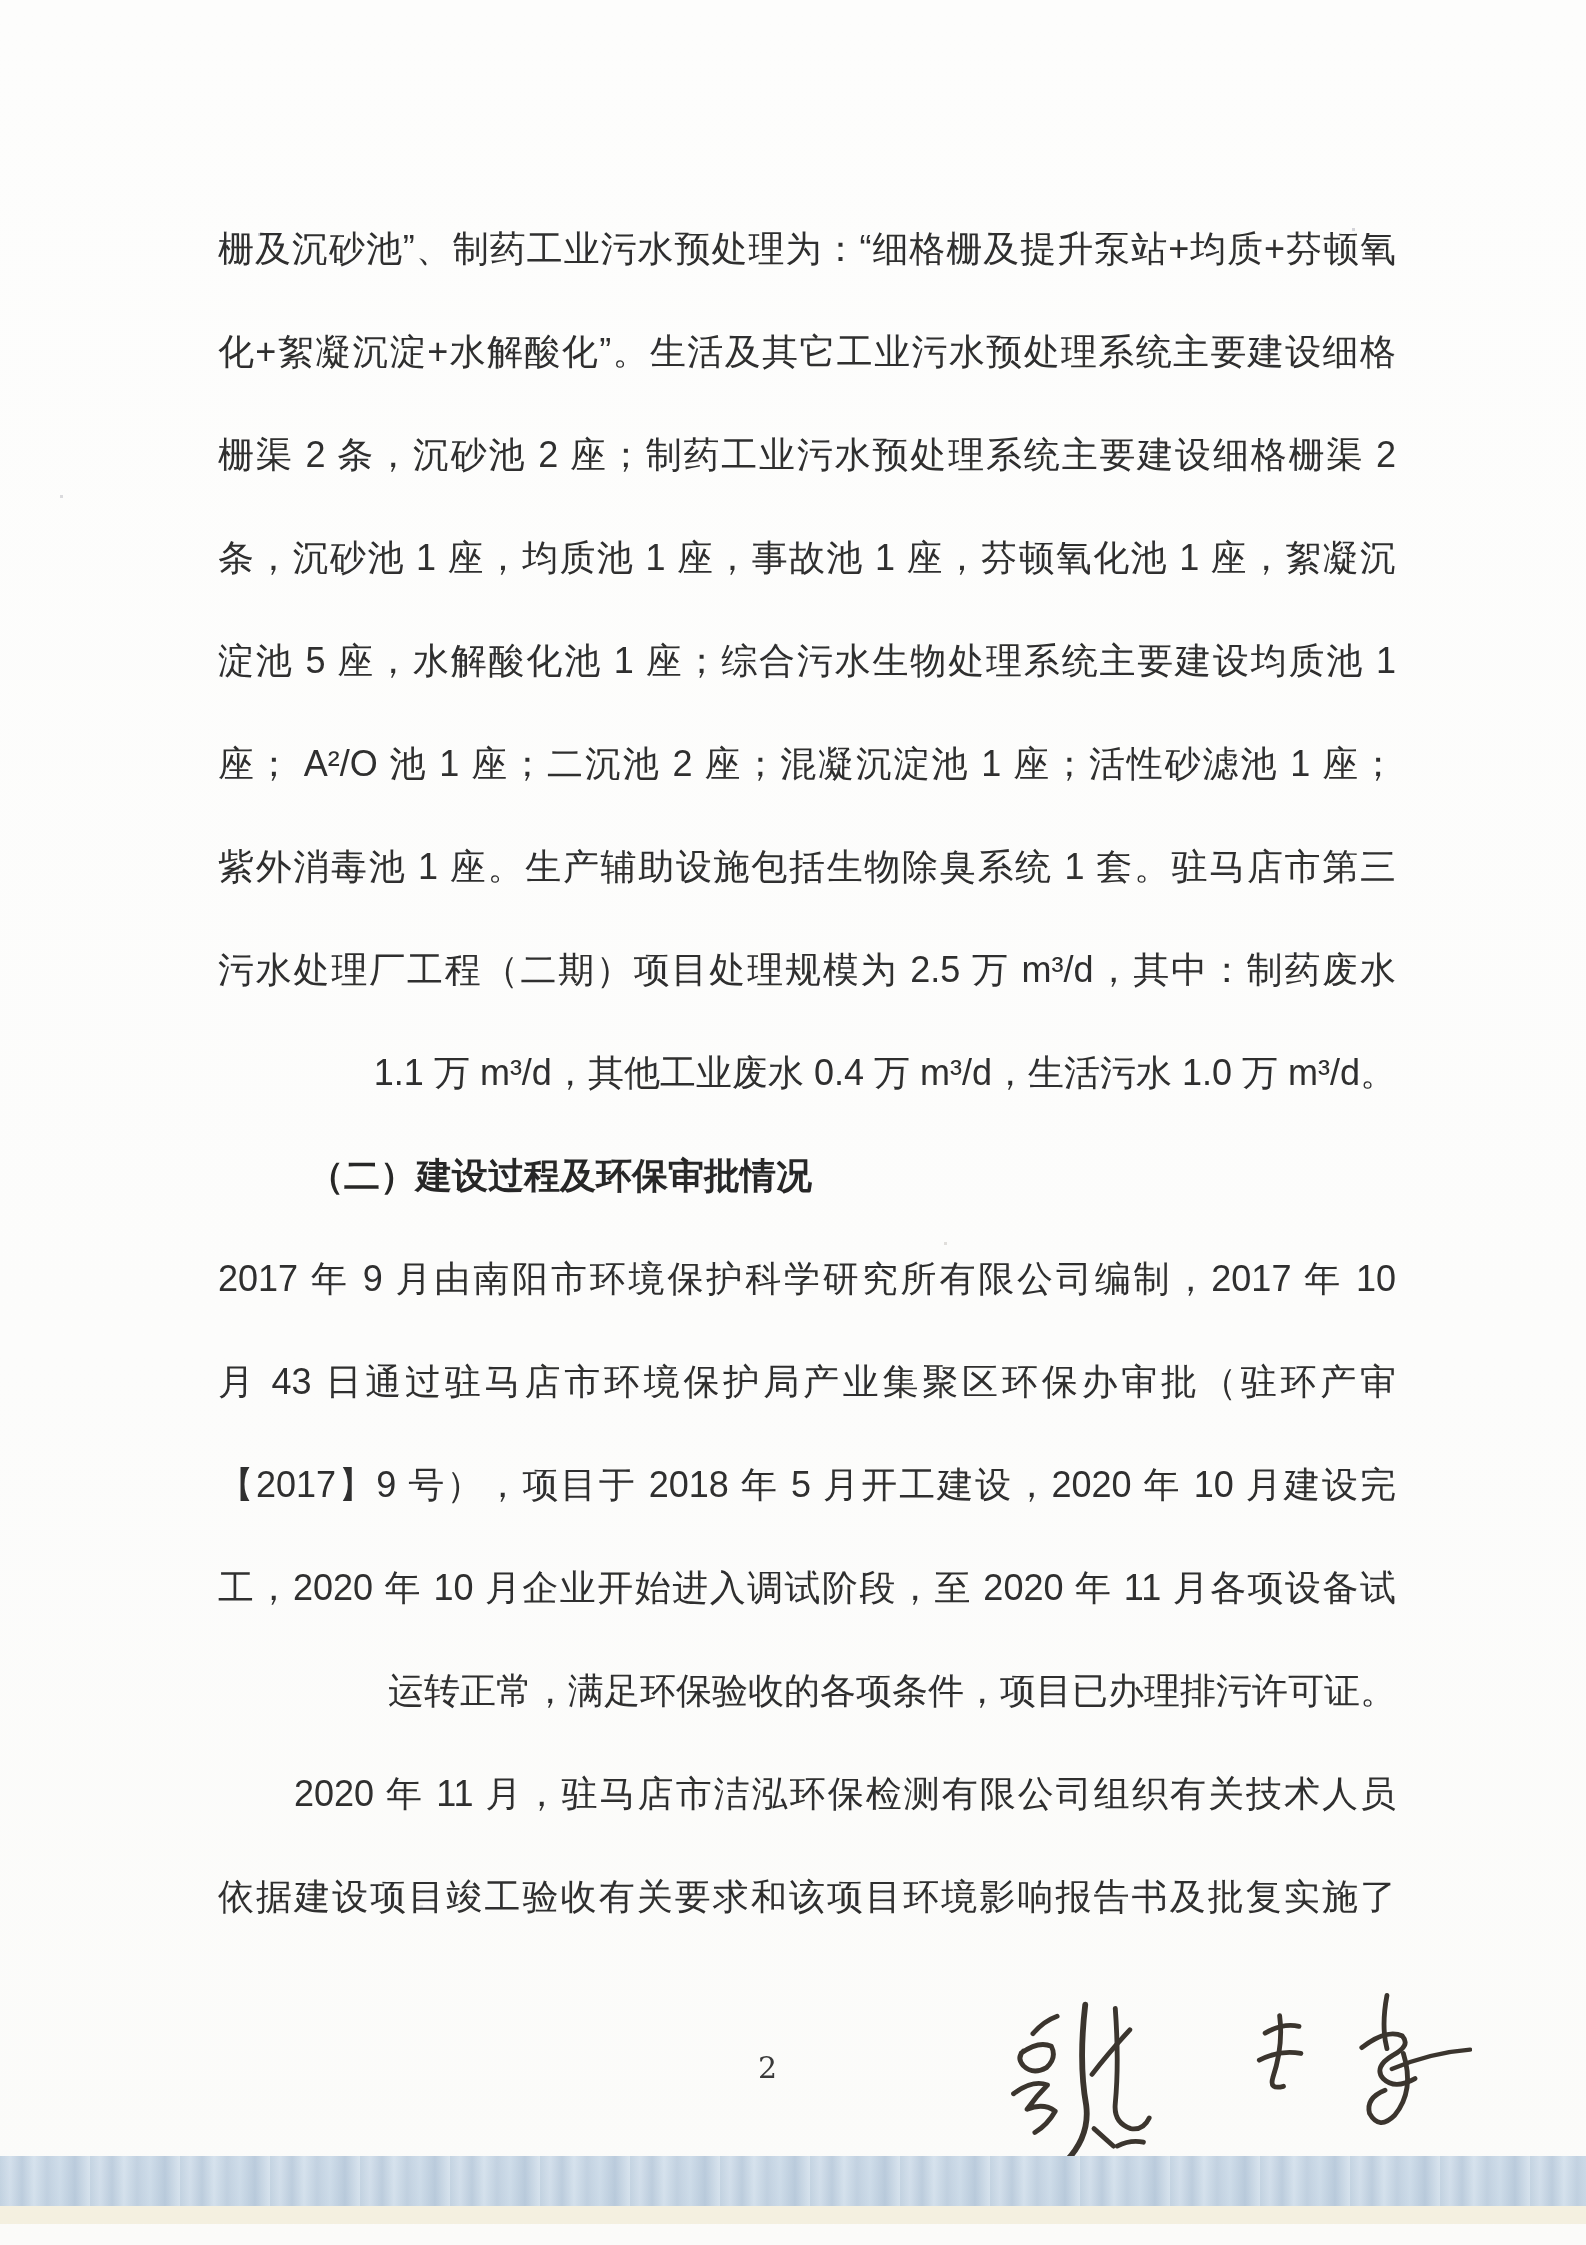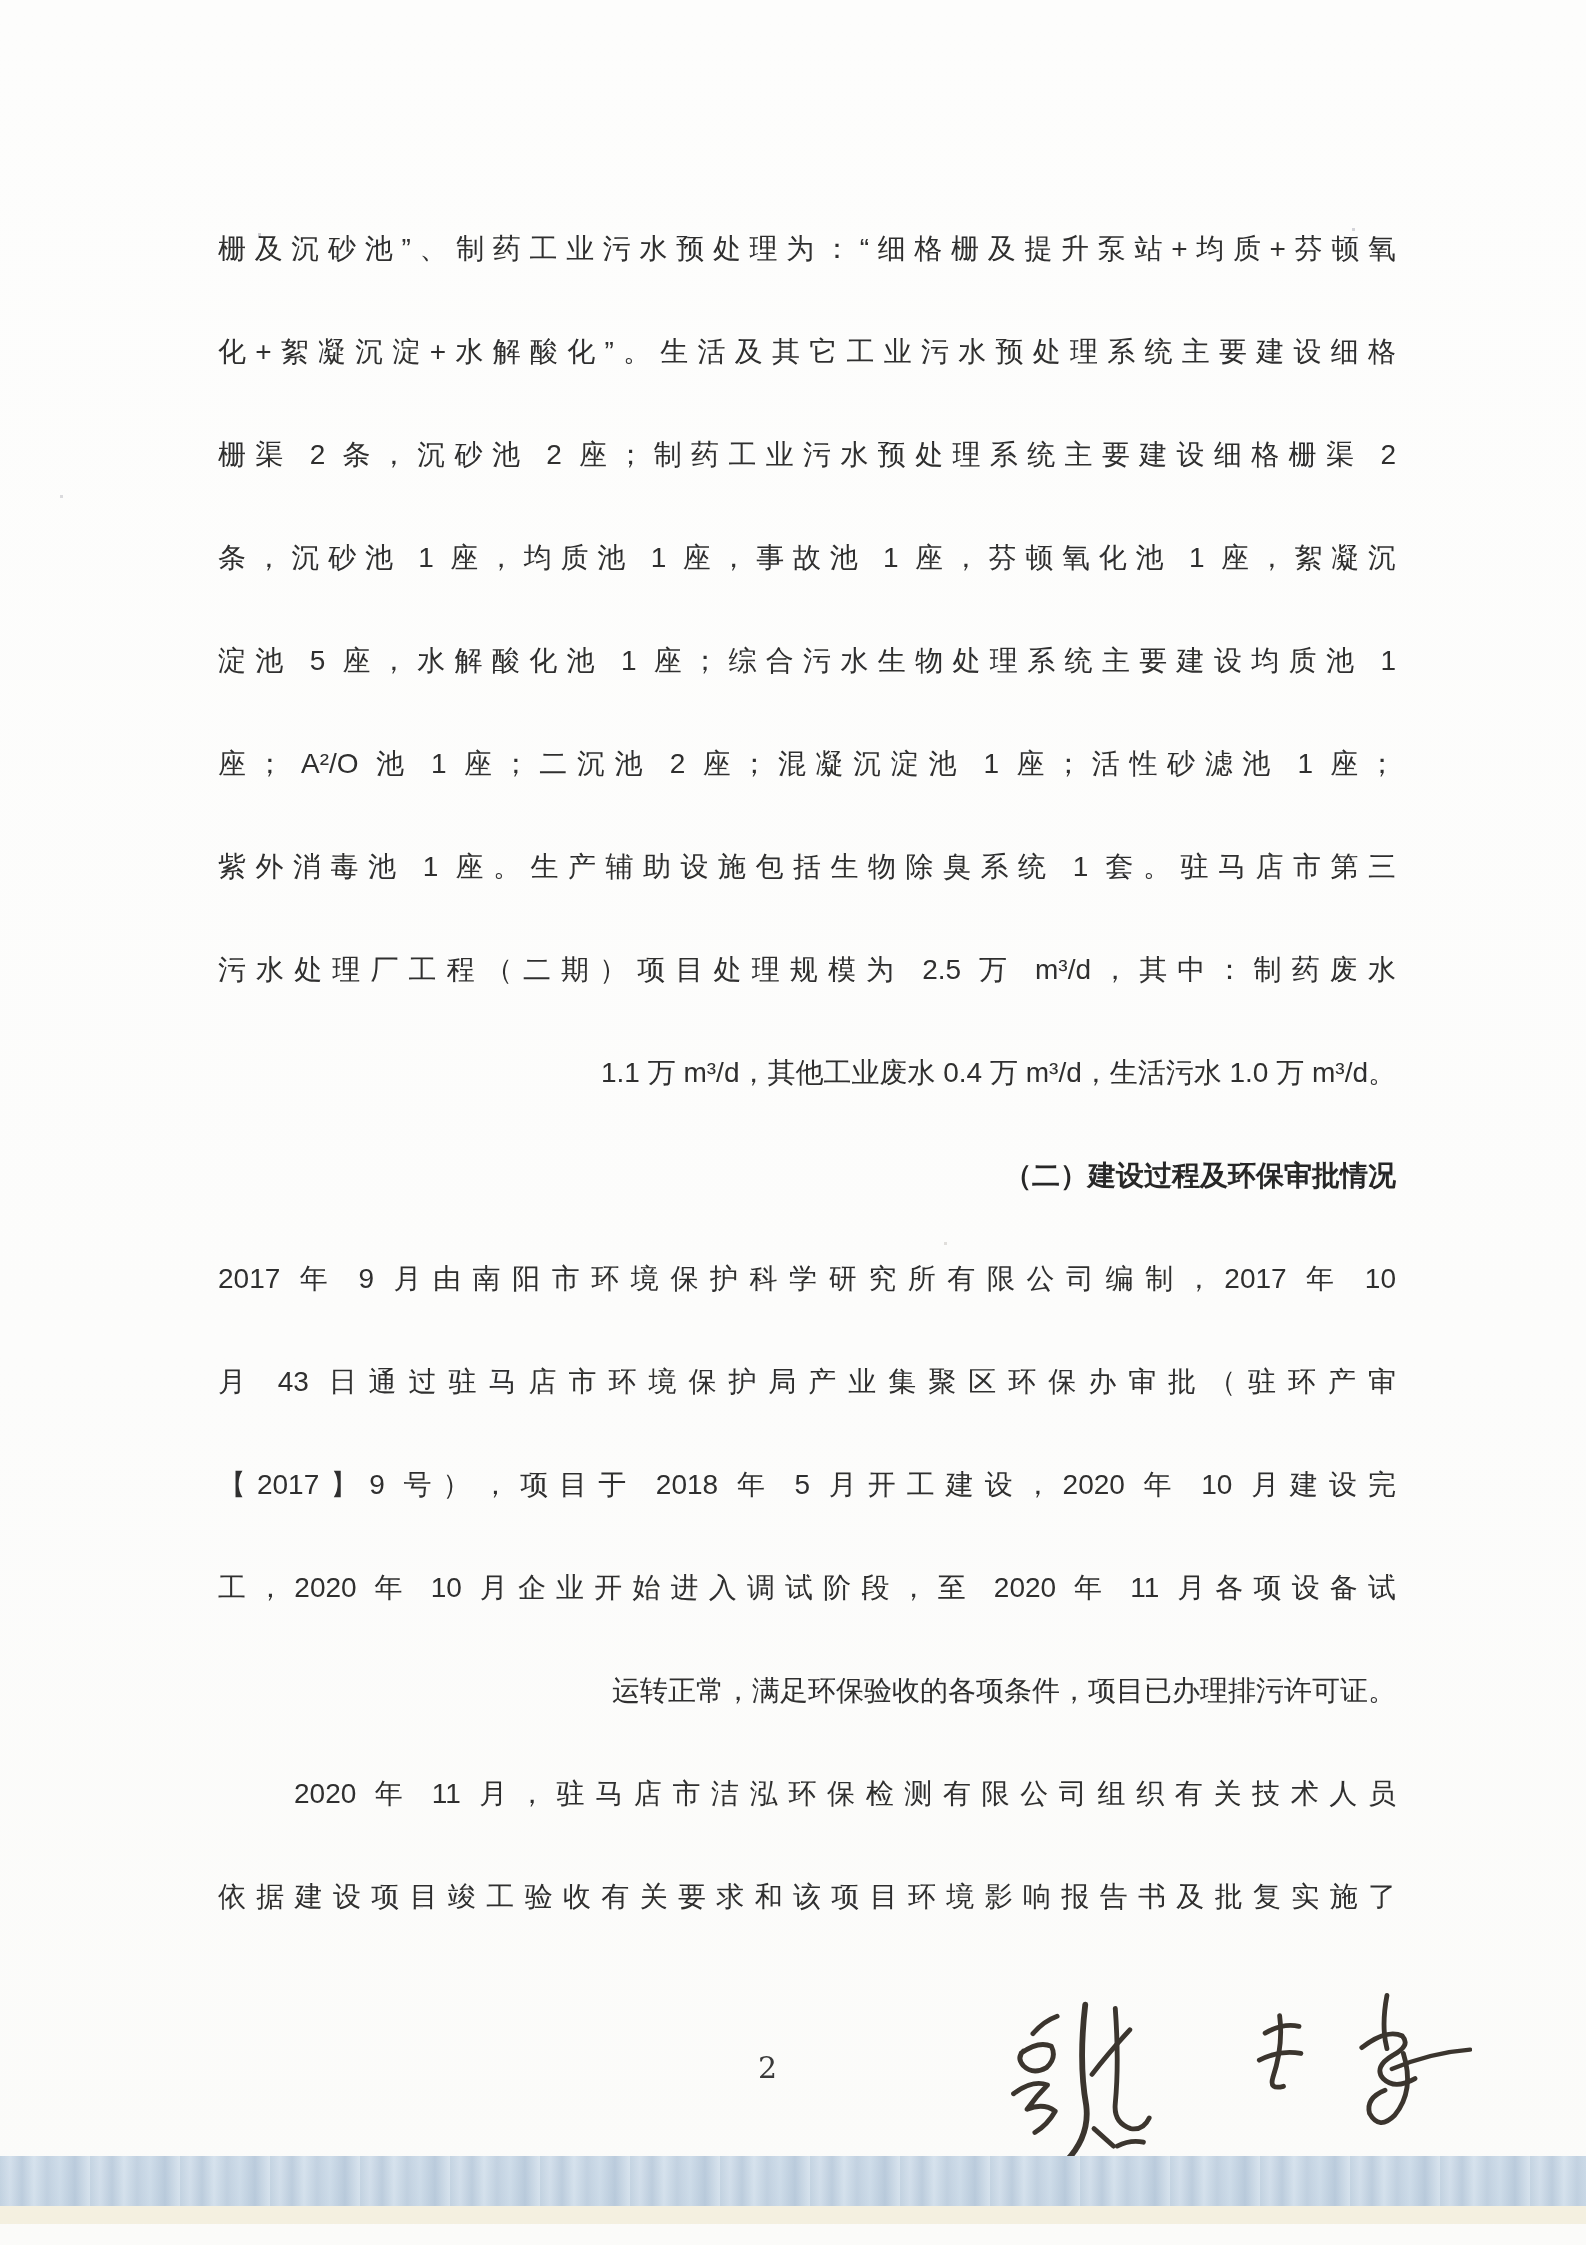--- a/index.html
+++ b/index.html
@@ -6,23 +6,23 @@
   .page{
     position:relative;
     width:1586px;height:2245px;
     margin:0 auto;
     background:linear-gradient(180deg,#fdfdfc 0%,#fcfcfb 60%,#fbfbf9 100%);
     overflow:hidden;
     font-family:"Liberation Sans","DejaVu Sans",sans-serif;
   }
   .content{
     position:absolute;left:218px;top:197px;width:1178px;
-    font-size:28px;line-height:103px;color:#2f2f2f;
+    font-size:36px;line-height:103px;color:#2f2f2f;
   }
-  .ln{height:103px;overflow:visible;text-align:right;}
+  .ln{height:103px;overflow:visible;}
   .j{text-align:justify;text-align-last:justify;}
   .short{text-align:right;}
   .ind{text-indent:76px;}
   .head{font-weight:bold;text-indent:90px;color:#272727;}
   .pagenum{
     position:absolute;left:758px;top:2050px;
     font-family:"DejaVu Serif","Liberation Serif",serif;
     font-size:30px;color:#3a3a3a;
   }
   .sig{position:absolute;}

